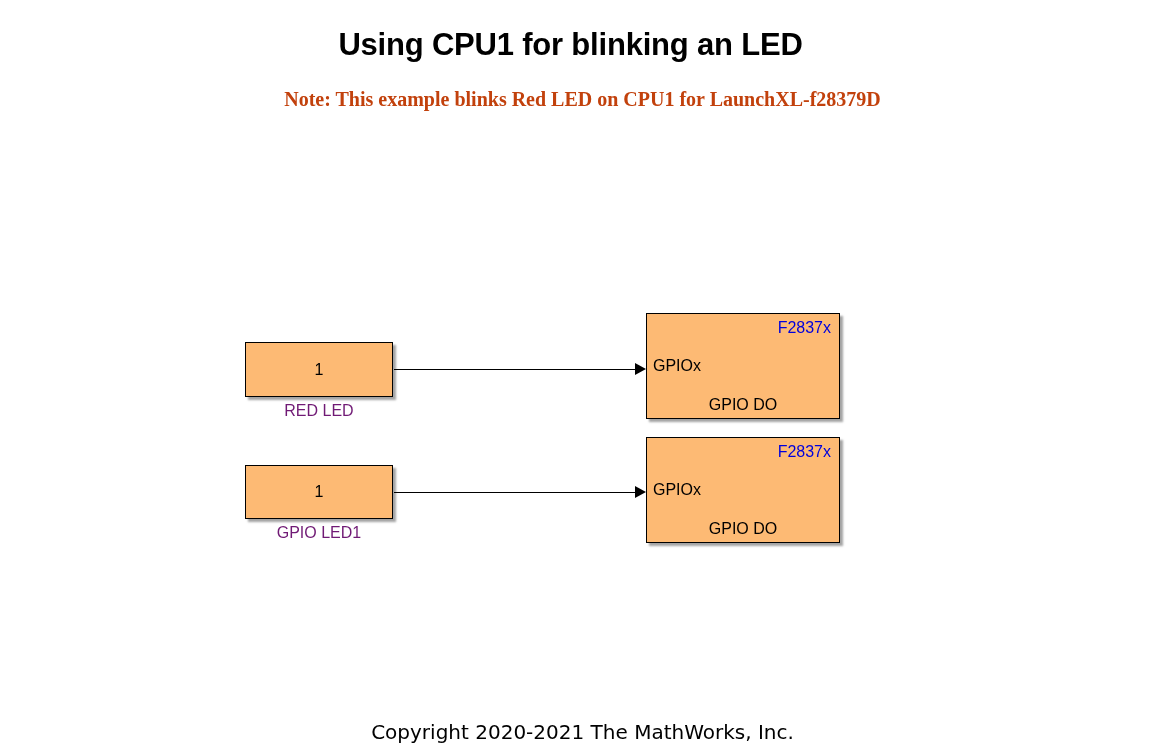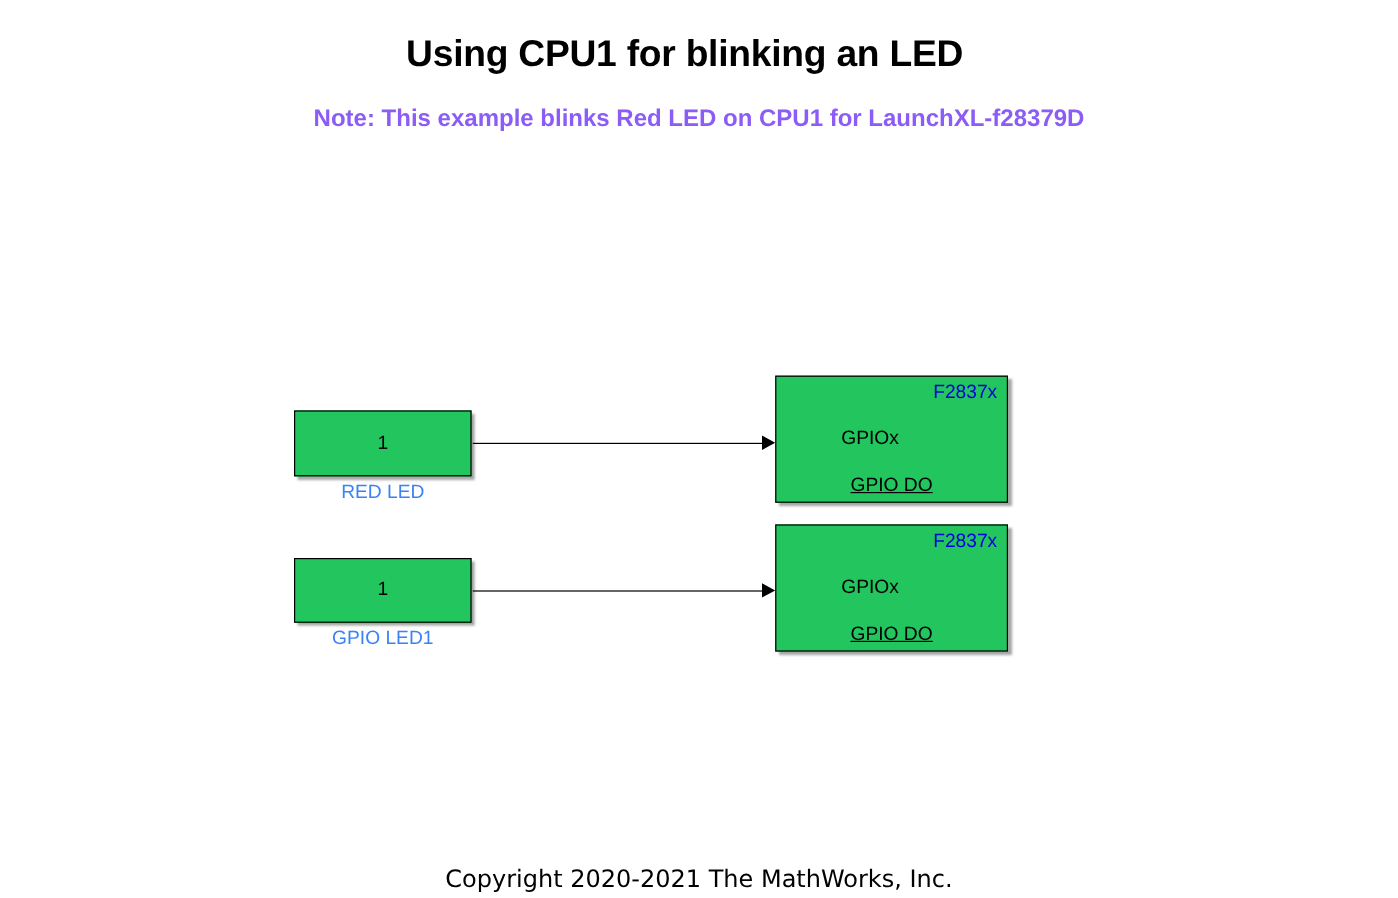--- a/index.html
+++ b/index.html
@@ -30,22 +30,23 @@
     white-space: nowrap;
   }
   #model-note {
     position: absolute;
     left: 0;
     top: 88px;
     width: 1165px;
     text-align: center;
     font-size: 20px;
     font-weight: bold;
-    color: #8b5cf6;
+    color: #c2410c;
     white-space: nowrap;
+    font-family: Liberation Serif, serif;
   }
   #model-copyright {
     position: absolute;
     left: 0;
     top: 720px;
     width: 1165px;
     text-align: center;
     font-family: "DejaVu Sans", sans-serif;
     font-size: 20px;
     font-weight: normal;
@@ -59,21 +60,21 @@
     left: 0;
     top: 0;
     width: 1165px;
     height: 748px;
   }
 
   
   .sl-block {
     position: absolute;
     box-sizing: border-box;
-    background: #22c55e;
+    background: #fdba74;
     border: 1.6px solid #000000;
     box-shadow: 3px 3px 2px rgba(90,90,90,0.55);
   }
 
   .sl-const-value {
     position: absolute;
     left: 0;
     right: 0;
     top: 50%;
     transform: translateY(-50%);
@@ -81,21 +82,21 @@
     font-size: 16px;
     line-height: 1;
     color: #000000;
   }
 
   .sl-block-label {
     position: absolute;
     text-align: center;
     font-size: 16px;
     line-height: 1;
-    color: #3b82f6;
+    color: #701a75;
     white-space: nowrap;
   }
 
   .sl-corner-tag {
     position: absolute;
     right: 8px;
     top: 6px;
     font-size: 16px;
     line-height: 1;
     color: #0000dd;
@@ -103,33 +104,31 @@
   }
   .sl-port-label {
     position: absolute;
     left: 6px;
     top: 50%;
     transform: translateY(-50%);
     font-size: 16px;
     line-height: 1;
     color: #000000;
     white-space: nowrap;
-    margin-left: 48px;
   }
   .sl-bottom-label {
     position: absolute;
     left: 0;
     right: 0;
     bottom: 5px;
     text-align: center;
     font-size: 16px;
     line-height: 1;
     color: #000000;
     white-space: nowrap;
-    text-decoration: underline;
   }
 
   
   .sl-signal {
     position: absolute;
     height: 0;
     border-top: 1.6px solid #000000;
   }
   .sl-arrowhead {
     position: absolute;

